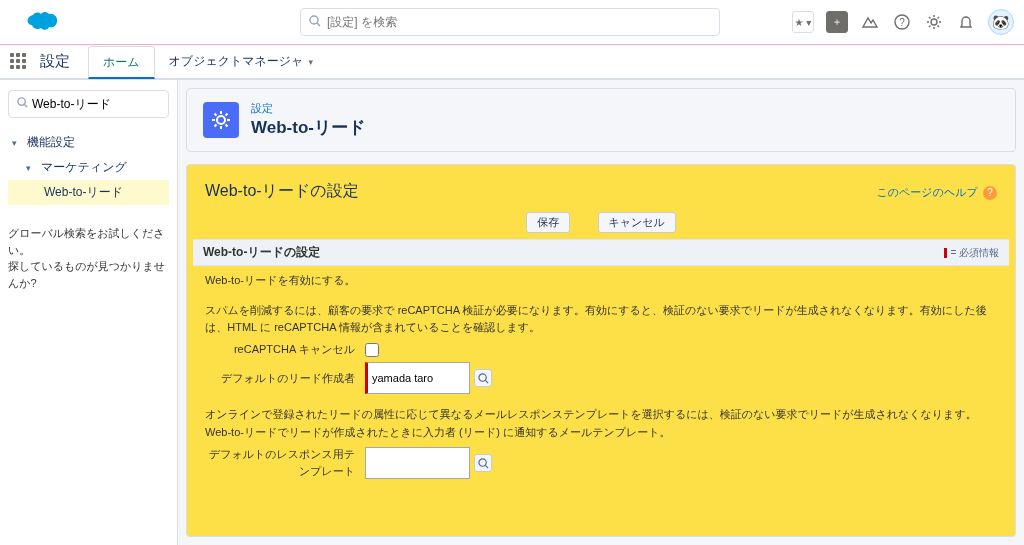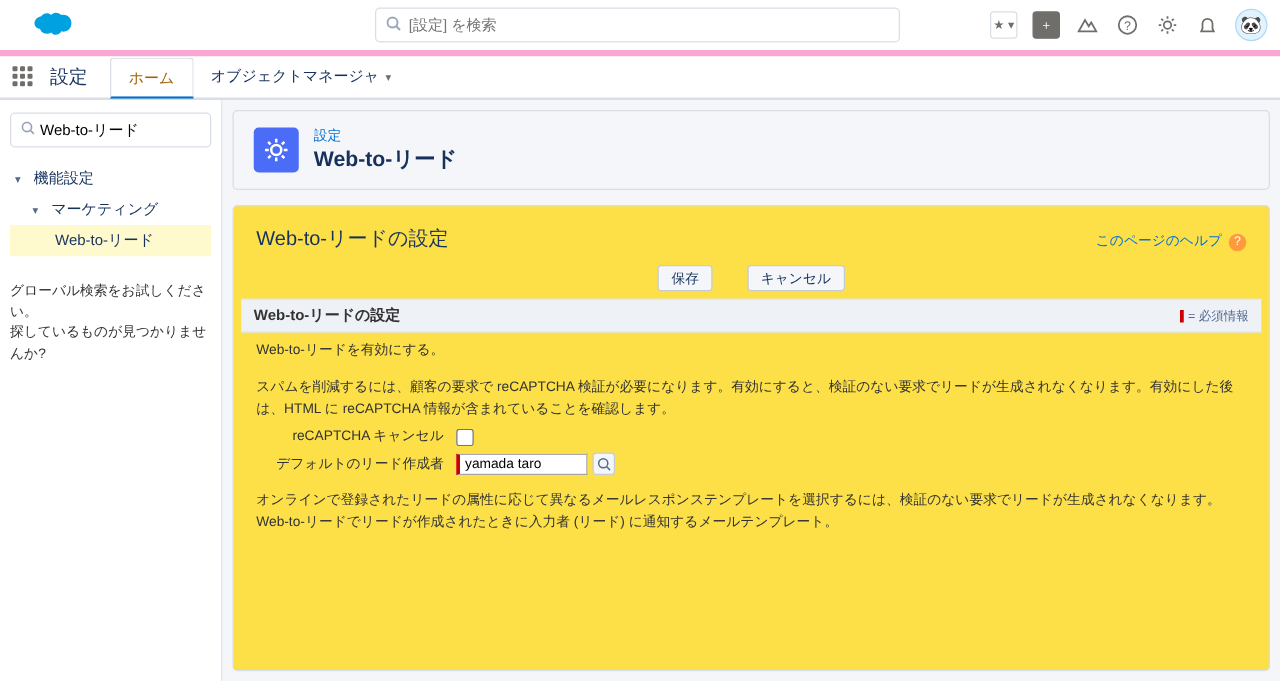--- a/index.html
+++ b/index.html
@@ -1,32 +1,32 @@
 <!DOCTYPE html>
 <html><head>
 <meta charset="utf-8">
 <style>
 *{box-sizing:border-box;margin:0;padding:0}
 body{font-family:Arial,"Hiragino Sans","Meiryo",sans-serif;font-size:12px;color:#16325c;background:#fff;width:1024px;height:545px;overflow:hidden}
-.global-header{height:45px;background:#fff;border-bottom:5px solid #f9a8d4;display:flex;align-items:center;padding:0 10px;position:relative}
+.global-header{height:45px;background:#fff;border-bottom:1px solid #f9a8d4;display:flex;align-items:center;padding:0 10px;position:relative}
 .cloud-logo{width:40px;height:28px;margin-left:10px}
 .cloud-logo svg{width:100%;height:100%}
 .global-search{position:absolute;left:300px;width:420px;height:28px;border:1px solid #d8dde6;border-radius:4px;display:flex;align-items:center;padding:0 8px;color:#54698d}
 .global-search .ico{margin-right:6px;opacity:.6}
 .global-search input{border:0;outline:0;width:100%;font-size:12px;color:#54698d}
 .gh-right{margin-left:auto;display:flex;align-items:center;gap:12px}
 .gh-square{width:22px;height:22px;border:1px solid #d8dde6;border-radius:3px;display:flex;align-items:center;justify-content:center;color:#706e6b;font-size:10px}
 .gh-icon{width:20px;height:20px;display:flex;align-items:center;justify-content:center;color:#706e6b}
 .avatar{width:26px;height:26px;border-radius:50%;background:#e0f3ff;border:1px solid #b0d9f3;display:flex;align-items:center;justify-content:center;font-size:14px}
 .context-bar{height:35px;border-bottom:2px solid #d8dde6;display:flex;align-items:center;padding:0 10px}
 .waffle{width:18px;height:18px;margin-right:12px;display:grid;grid-template-columns:repeat(3,4px);grid-template-rows:repeat(3,4px);gap:2px}
 .waffle span{background:#706e6b;border-radius:1px}
 .ctx-title{font-size:15px;font-weight:400;margin-right:18px}
 .ctx-tab{height:33px;display:flex;align-items:center;padding:0 14px;font-size:12px;color:#16325c}
-.ctx-tab.active{border:1px solid #d8dde6;border-bottom:2px solid #0070d2;border-top-left-radius:3px;border-top-right-radius:3px;background:#fff;margin-bottom:-2px;color:#a16207}
+.ctx-tab.active{border:1px solid #d8dde6;border-bottom:2px solid #0070d2;border-top-left-radius:3px;border-top-right-radius:3px;background:#fff;margin-bottom:-2px;color:#0f766e}
 .ctx-tab .chev{margin-left:5px;font-size:9px;color:#706e6b}
 .main{display:flex;height:calc(545px - 45px - 35px)}
 .sidebar{width:178px;border-right:1px solid #d8dde6;padding:10px 8px;overflow:auto}
 .side-search{width:100%;height:28px;border:1px solid #d8dde6;border-radius:4px;padding:0 8px;display:flex;align-items:center;color:#54698d;margin-bottom:12px}
 .side-search input{border:0;outline:0;width:100%;font-size:12px}
 .tree-item{padding:4px 0 4px 4px;font-size:12px;display:flex;align-items:center}
 .tree-toggle{width:12px;margin-right:3px;font-size:9px;color:#54698d}
 .tree-l1{font-weight:400}
 .tree-l2{padding-left:18px}
 .tree-l3{padding-left:36px;background:#fffacd}
@@ -42,21 +42,21 @@
 .help-link{font-size:11px;color:#0070d2}
 .help-q{display:inline-block;width:14px;height:14px;border-radius:50%;background:#ff9a3c;color:#fff;font-size:10px;text-align:center;line-height:14px;margin-left:2px}
 .btnrow{text-align:center;margin:6px 0}
 .btn{display:inline-block;padding:2px 10px;font-size:11px;background:#f4f6f9;border:1px solid #c6ccd4;border-radius:3px;margin:0 12px;cursor:pointer}
 .section-bar{background:#eef1f6;border-top:1px solid #e0e5ee;border-bottom:1px solid #e0e5ee;padding:4px 10px;display:flex;justify-content:space-between;align-items:center;font-size:12px;font-weight:700;color:#333}
 .req-legend{font-size:10px;color:#54698d;font-weight:400}
 .req-bar{display:inline-block;width:3px;height:10px;background:#c00;vertical-align:middle;margin-right:3px}
 .form-area{padding:6px 12px;font-size:11px;color:#333;line-height:1.6}
 .form-row{display:flex;align-items:center;margin:4px 0}
 .form-label{width:160px;text-align:right;padding-right:10px}
-.lookup-input{width:105px;height:17px;border:1px solid #a8a8a8;padding:0 4px;font-size:11px}
+.lookup-input{width:105px;height:32px;border:1px solid #a8a8a8;padding:0 4px;font-size:11px}
 .lookup-input.req{border-left:3px solid #c00}
 .lookup-btn{width:18px;height:18px;margin-left:4px;border:1px solid #c6ccd4;border-radius:3px;background:#f4f6f9;display:inline-flex;align-items:center;justify-content:center;font-size:10px;cursor:pointer}
 .chk{width:14px;height:14px}
 .desc{margin:12px 0 4px}
 </style>
 </head>
 <body>
 
 <div class="global-header">
   <div class="cloud-logo">
@@ -191,17 +191,27 @@
           <input class="lookup-input req" value="yamada taro" style="">
           <span class="lookup-btn">
               <svg width="11" height="11" viewBox="0 0 12 12">
                 <circle cx="5" cy="5" r="4" fill="none" stroke="#54698d" stroke-width="1.3"></circle>
                 <line x1="8" y1="8" x2="11" y2="11" stroke="#54698d" stroke-width="1.3"></line>
               </svg>
             </span>
         </div>
 
         <div class="desc">オンラインで登録されたリードの属性に応じて異なるメールレスポンステンプレートを選択するには、検証のない要求でリードが生成されなくなります。Web-to-リードでリードが作成されたときに入力者 (リード) に通知するメールテンプレート。</div>
+        <div class="form-row">
+          <div class="form-label">デフォルトのレスポンス用テンプレート</div>
+          <input class="lookup-input" value="" style="">
+          <span class="lookup-btn">
+              <svg width="11" height="11" viewBox="0 0 12 12">
+                <circle cx="5" cy="5" r="4" fill="none" stroke="#54698d" stroke-width="1.3"></circle>
+                <line x1="8" y1="8" x2="11" y2="11" stroke="#54698d" stroke-width="1.3"></line>
+              </svg>
+            </span>
+        </div>
       </div>
 
     </div>
   </div>
 </div>
 
 </body></html>

